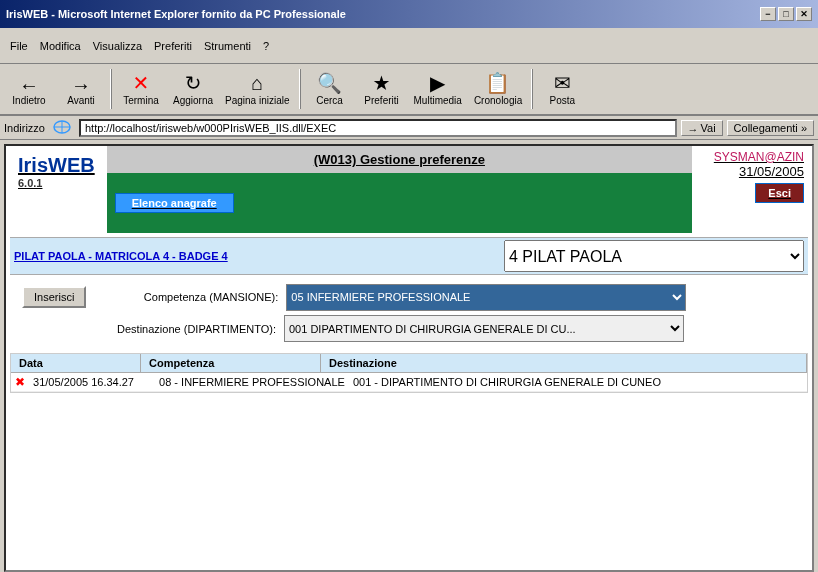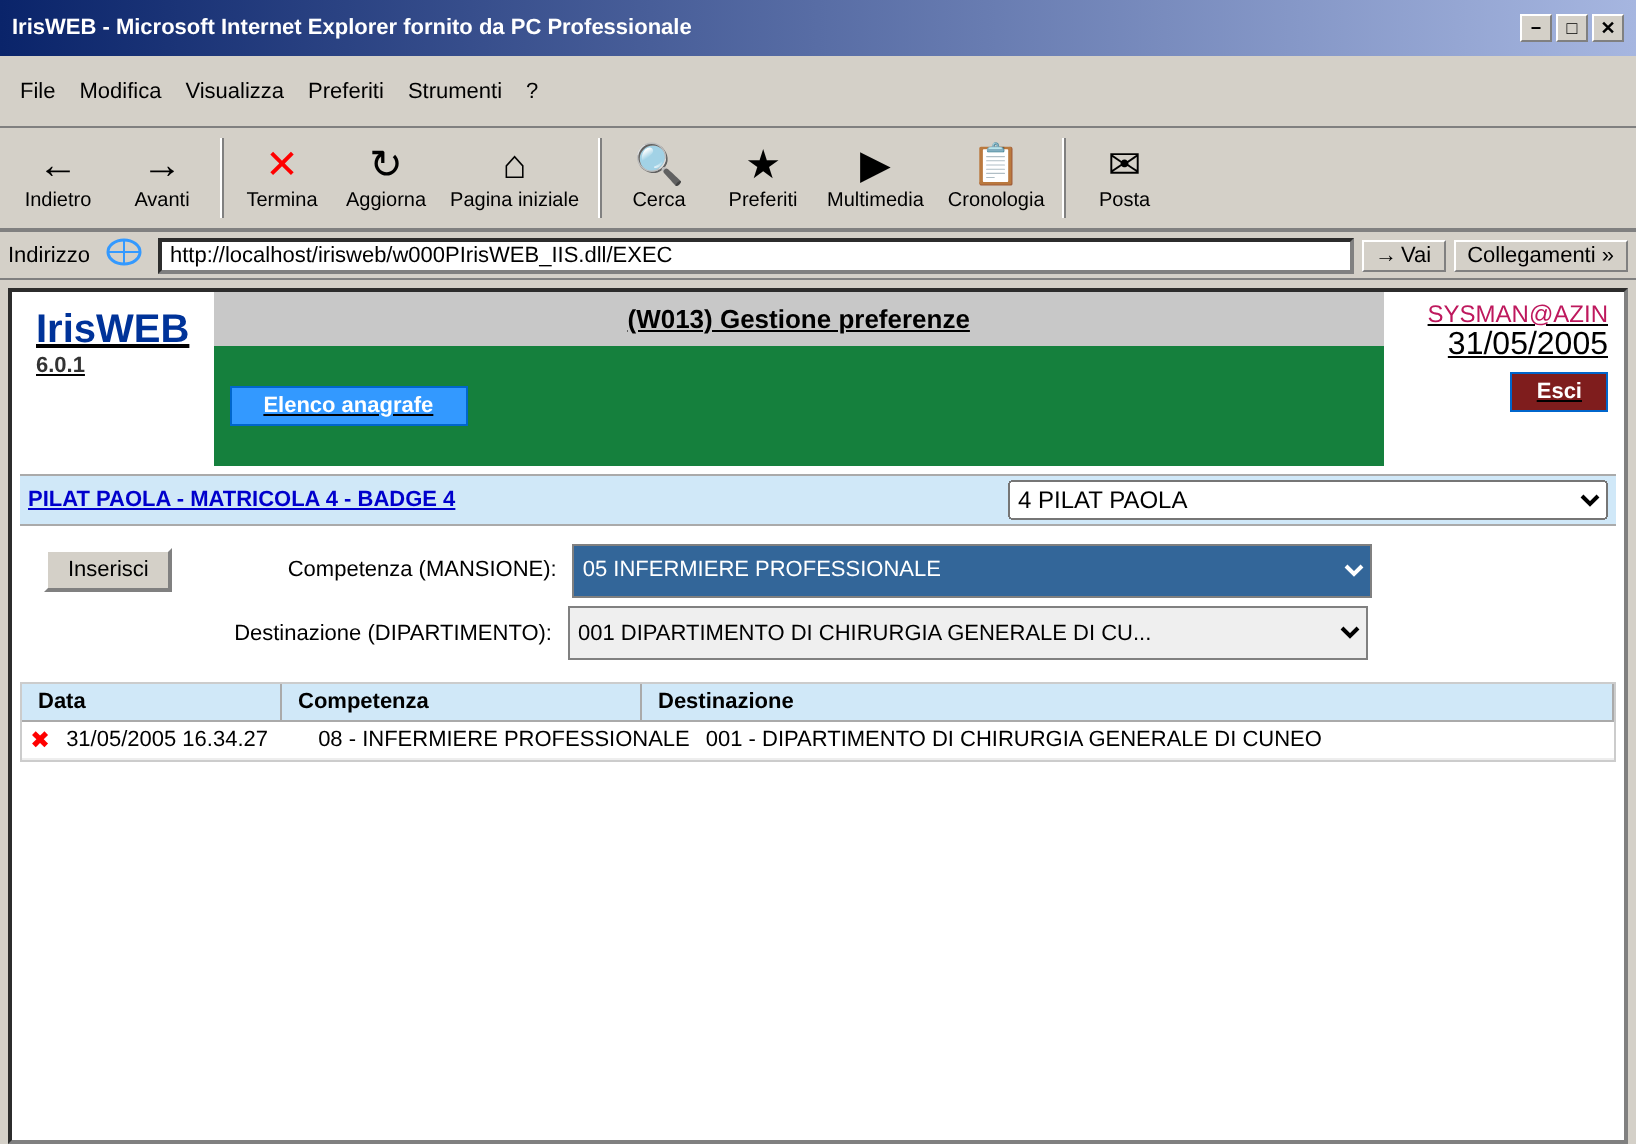--- a/index.html
+++ b/index.html
@@ -182,21 +182,21 @@
     }
 
     .header-right {
       display: flex;
       flex-direction: column;
       align-items: flex-end;
       padding: 4px 8px;
       min-width: 120px;
     }
     .user-info { font-size: 12px; color: #be185d; }
-    .date-info { font-size: 16px; color: #000; text-align: right; }
+    .date-info { font-size: 13px; color: #000; text-align: right; }
     .exit-btn {
       background: #7f1d1d;
       color: white;
       border: 1px solid #0066cc;
       padding: 3px 12px;
       font-size: 11px;
       cursor: pointer;
       font-weight: bold;
       margin-top: 4px;
     }
@@ -214,22 +214,22 @@
     .patient-link {
       color: #0000cc;
       text-decoration: underline;
       cursor: pointer;
       font-size: 11px;
       font-weight: bold;
       flex: 1;
     }
     .patient-select {
       margin-left: 8px;
-      font-size: 12px;
-      height: 20px;
+      font-size: 16px;
+      height: 32px;
       min-width: 300px;
     }
 
     
     .form-section {
       padding: 4px 8px;
       background: white;
     }
     .form-row {
       display: flex;

